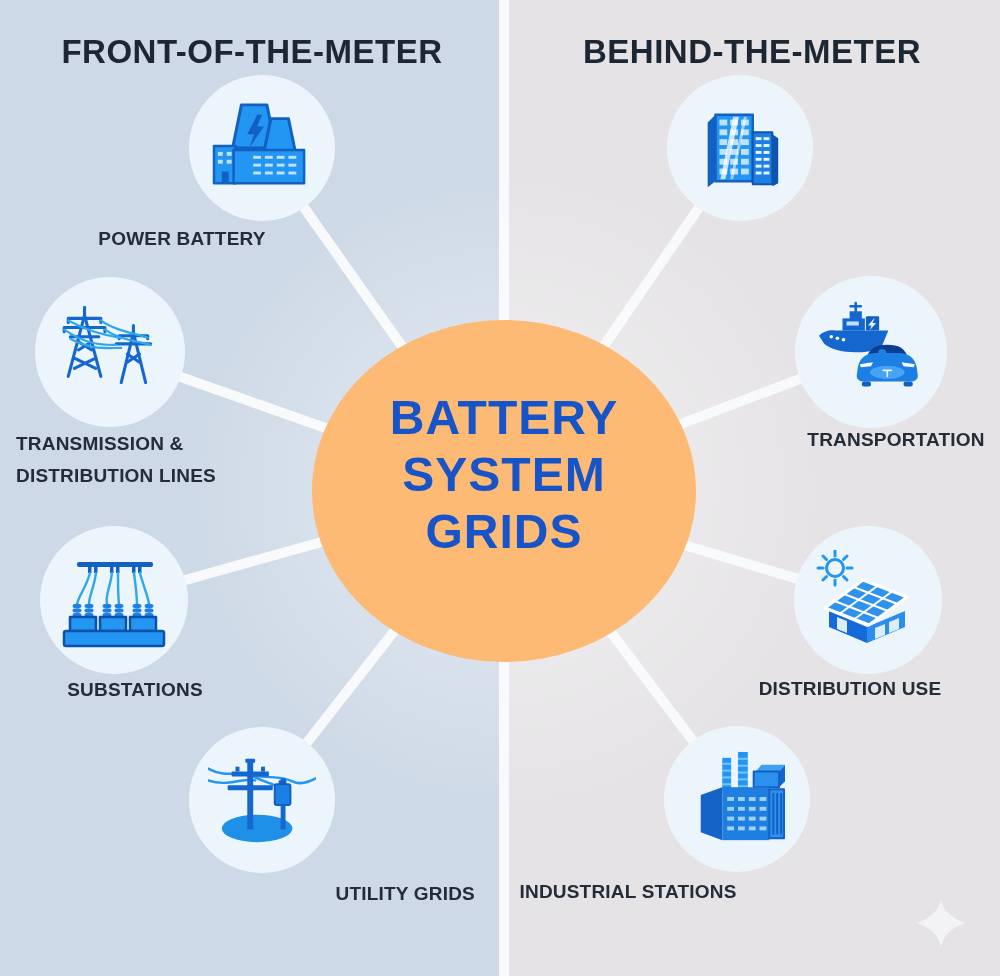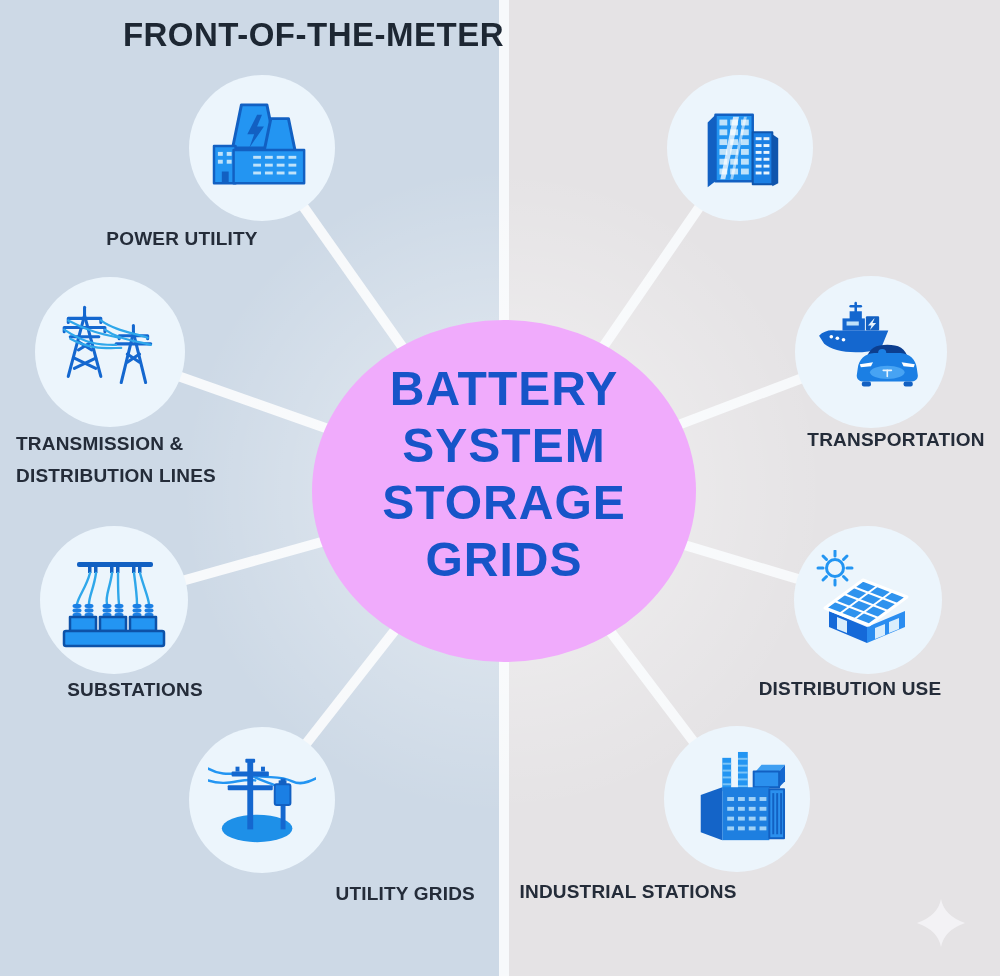--- a/index.html
+++ b/index.html
@@ -9,28 +9,28 @@
     -webkit-font-smoothing:antialiased;
   }
   .bg-half{position:absolute;top:0;height:100%;}
   .bg-left{left:0;width:504px;background:#cdd9e6;}
   .bg-right{left:504px;width:496px;background:#e5e3e5;}
   .glow{position:absolute;inset:0;pointer-events:none;
     background:radial-gradient(circle at 504px 491px, rgba(255,255,255,0.5), rgba(255,255,255,0) 46%);}
   .connectors{position:absolute;left:0;top:0;}
   .connectors line{stroke:#f7f9fb;stroke-width:10;}
   .section-heading{
-    position:absolute;top:16px;text-align:right;
+    position:absolute;top:33px;text-align:center;
     font-size:33px;font-weight:700;letter-spacing:.5px;color:#1d2733;white-space:nowrap;
   }
   .heading-left{left:0;width:504px;}
   .heading-right{left:504px;width:496px;}
   .center-ellipse{
     position:absolute;left:312px;top:320px;width:384px;height:342px;border-radius:50%;
-    background:#f0abfc;display:flex;align-items:center;justify-content:center;
+    background:#fdba74;display:flex;align-items:center;justify-content:center;
   }
   .center-title{
     margin-top:-34px;text-align:center;color:#1754c8;
     font-size:48px;line-height:57px;font-weight:700;letter-spacing:1px;
   }
   .node{
     position:absolute;border-radius:50%;background:#ecf5fc;
     display:flex;align-items:center;justify-content:center;
   }
   .node svg{display:block;}
@@ -57,26 +57,26 @@
     <line x1="504" y1="491" x2="262" y2="800"></line>
     <line x1="504" y1="491" x2="740" y2="148"></line>
     <line x1="504" y1="491" x2="871" y2="352"></line>
     <line x1="504" y1="491" x2="868" y2="600"></line>
     <line x1="504" y1="491" x2="737" y2="799"></line>
   </svg>
 
   <div class="glow"></div>
 
   <div class="section-heading heading-left">FRONT-OF-THE-METER</div>
+  <div class="section-heading heading-right">BEHIND-THE-METER</div>
 
   <div class="center-ellipse">
     <div class="center-title">
       <div>BATTERY</div>
       <div>SYSTEM</div>
-      <div>STORAGE</div>
       <div>GRIDS</div>
     </div>
   </div>
 
   <div class="node" style="left:189px;top:75px;width:146px;height:146px;">
     <svg width="108" height="98" viewBox="0 0 110 100">
       <g stroke="#1260c2" stroke-width="3" stroke-linejoin="round">
         <path d="M34,6 L60,6 L69,50 L25,50 Z" fill="#2395f2"></path>
         <path d="M64,20 L82,20 L89,54 L57,54 Z" fill="#2395f2"></path>
       </g>
@@ -99,21 +99,21 @@
           <rect x="70" y="74" width="8" height="3"></rect>
           <rect x="82" y="74" width="8" height="3"></rect>
         <rect x="10" y="54" width="5" height="4"></rect>
           <rect x="19" y="54" width="5" height="4"></rect>
         <rect x="10" y="62" width="5" height="4"></rect>
           <rect x="19" y="62" width="5" height="4"></rect>
       </g>
       <rect x="14" y="74" width="7" height="12" fill="#1260c2"></rect>
     </svg>
   </div>
-  <div class="node-label" style="left:32px;top:228px;width:300px;">POWER UTILITY</div>
+  <div class="node-label" style="left:32px;top:228px;width:300px;">POWER BATTERY</div>
 
   <div class="node" style="left:35px;top:277px;width:150px;height:150px;">
     <svg width="112" height="102" viewBox="0 0 110 100">
       <g stroke="#1467cf" stroke-width="3" fill="none" stroke-linecap="round" stroke-linejoin="round">
         <path d="M30,6 V14"></path>
         <path d="M14,17 H46 M14,17 v4 M46,17 v4"></path>
         <path d="M10,26 H50 M10,26 v4 M50,26 v4"></path>
         <path d="M16,35 H44"></path>
         <path d="M30,14 L14,74"></path>
         <path d="M30,14 L46,74"></path>

